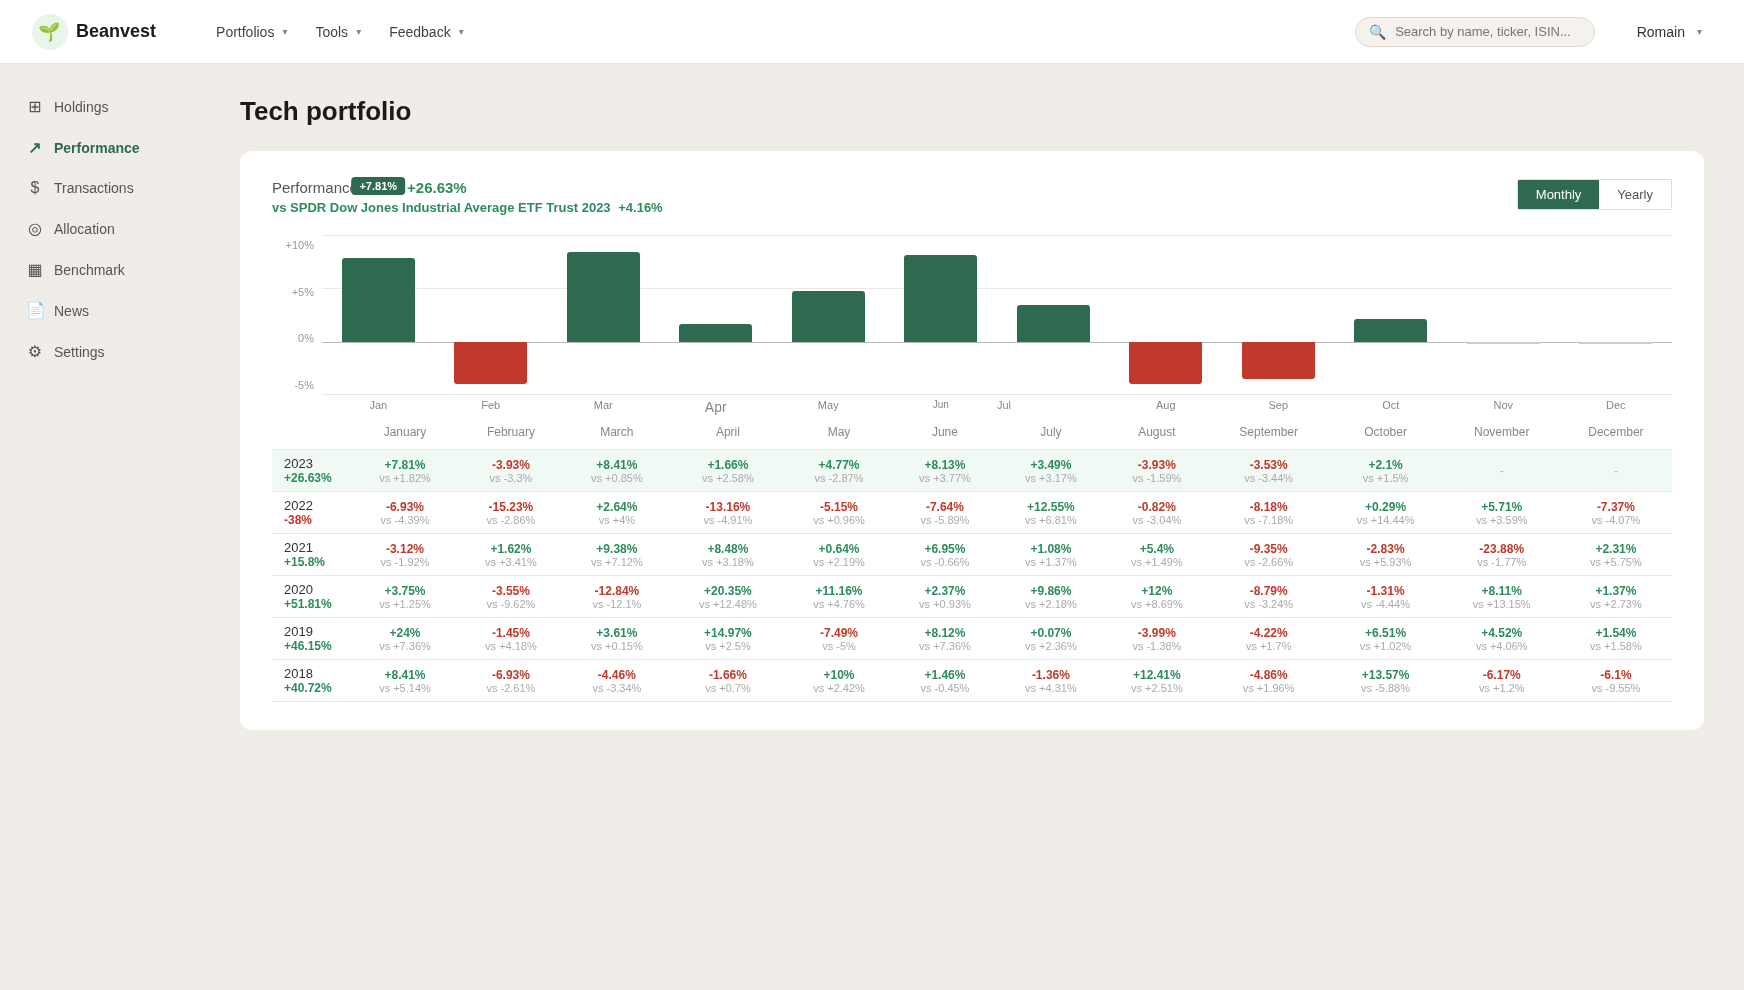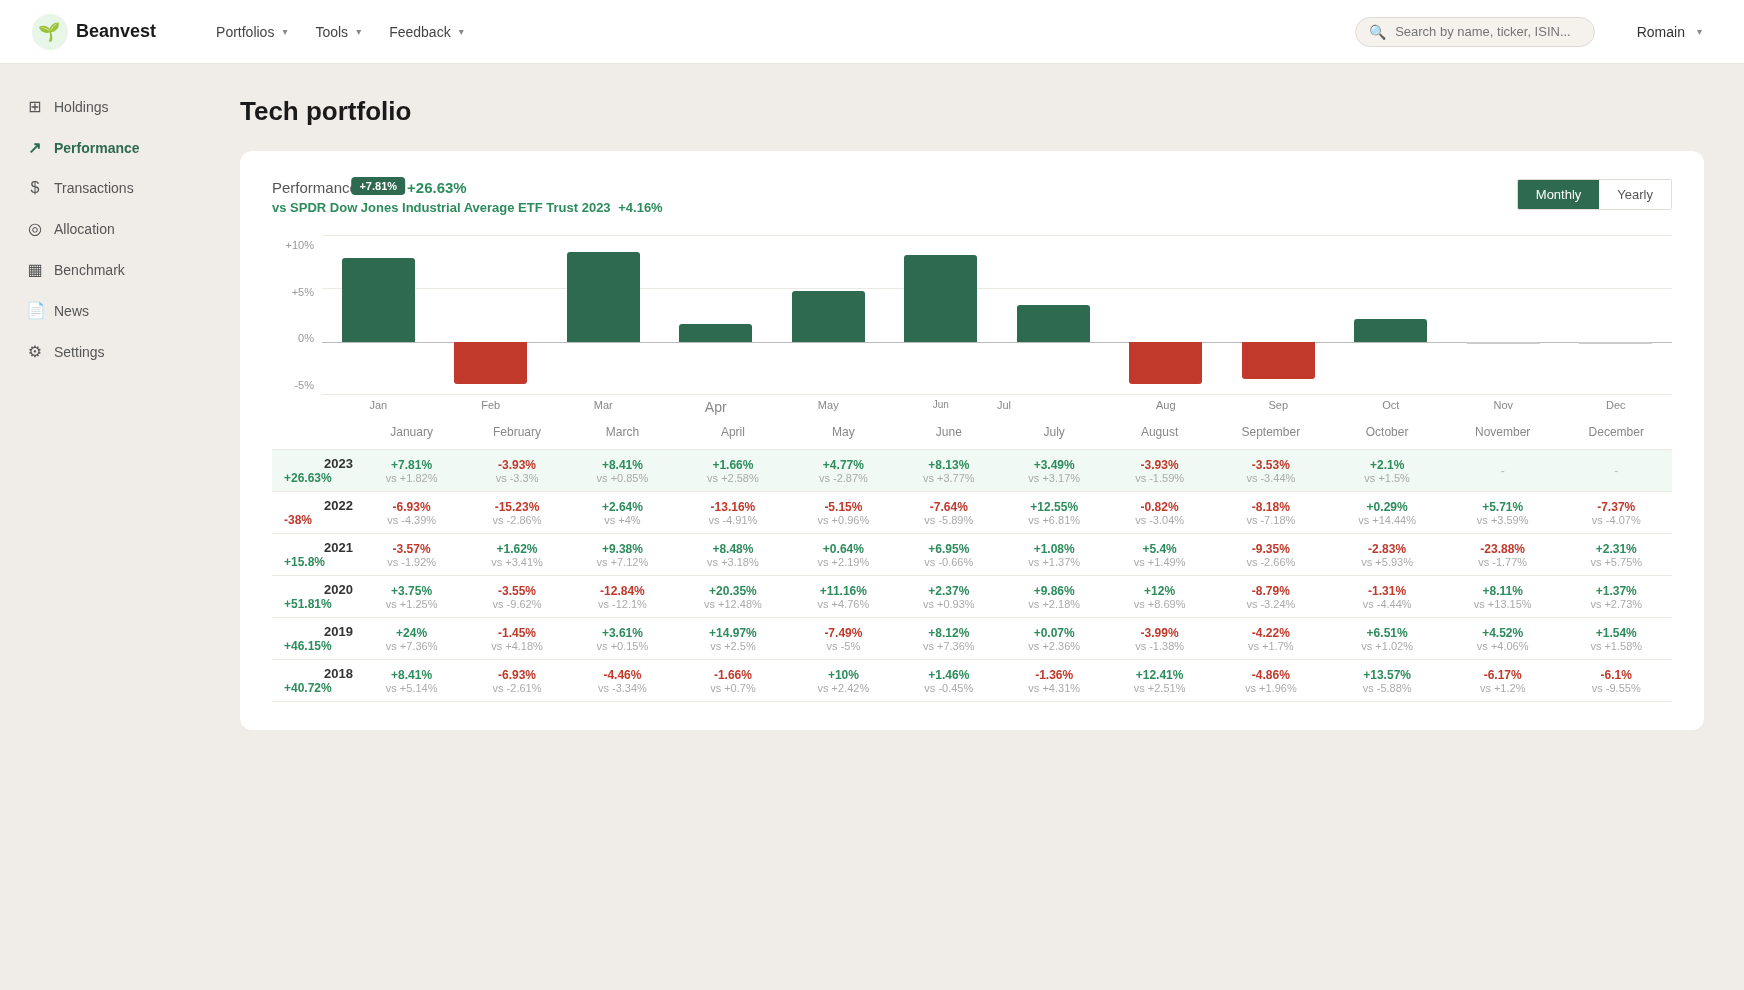--- a/index.html
+++ b/index.html
@@ -184,21 +184,21 @@
       border-bottom: 1px solid #ece8e2;
     }
     .perf-table th:first-child { text-align: left; padding-left: 12px; width: 80px; }
     .perf-table td {
       padding: 6px 6px;
       text-align: center;
       border-bottom: 1px solid #ece8e2;
       font-size: 12px;
     }
     .perf-table td:first-child { text-align: left; padding-left: 12px; }
-    .year-col { font-weight: 700; font-size: 13px; color: #333; margin-left: 40px; }
+    .year-col { font-weight: 400; font-size: 13px; color: #333; }
     .year-total-green { color: #2d8c5c; font-size: 12px; font-weight: 600; }
     .year-total-red { color: #c0392b; font-size: 12px; font-weight: 600; }
     .val-green { color: #2d8c5c; font-weight: 600; }
     .val-red { color: #c0392b; font-weight: 600; }
     .vs-text { color: #aaa; font-size: 11px; }
     .highlighted-row { background: #f0f9f4; }
     .dash { color: #bbb; }
   </style>
 </head>
 <body>
@@ -489,21 +489,21 @@
                 <div class="val-red">-7.37%</div>
                 <div class="vs-text">vs -4.07%</div>
               </td>
             </tr>
             <tr>
               <td>
                 <div class="year-col">2021</div>
                 <div class="year-total-green">+15.8%</div>
               </td>
               <td>
-                <div class="val-red">-3.57%</div>
+                <div class="val-red">-3.12%</div>
                 <div class="vs-text">vs -1.92%</div>
               </td>
               <td>
                 <div class="val-green">+1.62%</div>
                 <div class="vs-text">vs +3.41%</div>
               </td>
               <td>
                 <div class="val-green">+9.38%</div>
                 <div class="vs-text">vs +7.12%</div>
               </td>

